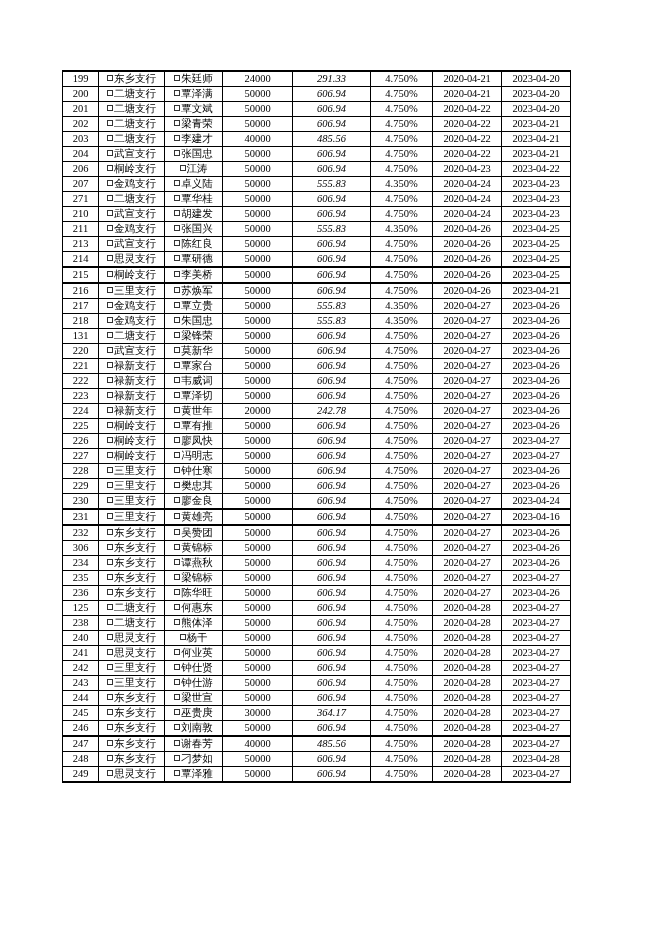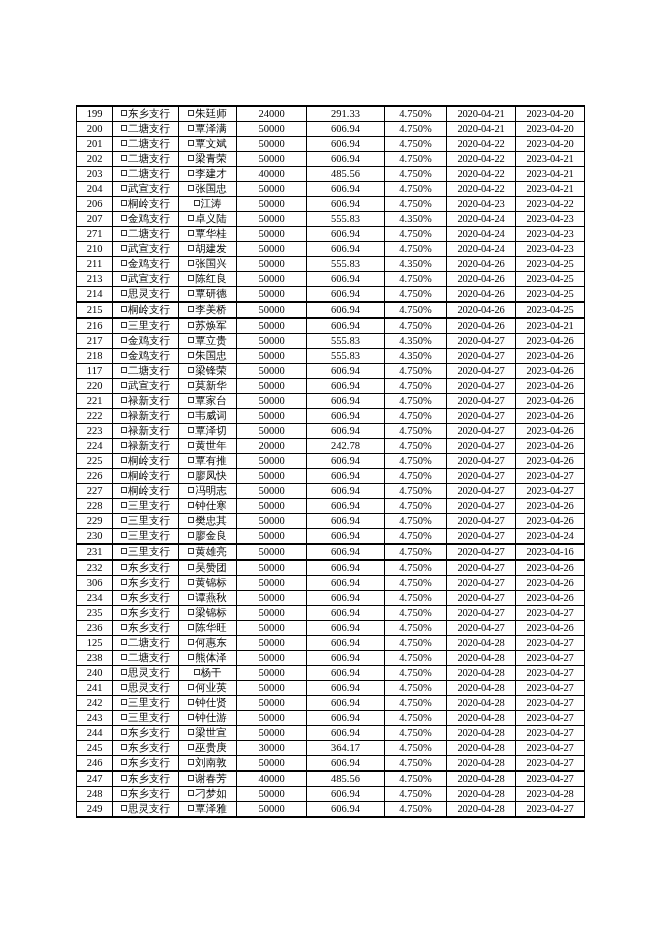--- a/index.html
+++ b/index.html
@@ -8,24 +8,23 @@
     background: #ffffff;
   }
   body {
     width: 662px;
     height: 936px;
     font-family: "Liberation Serif", "DejaVu Serif", serif;
     overflow: hidden;
   }
   #sheet {
     position: absolute;
-    left: 76px;
+    left: 62px;
     top: 70px;
     width: 508px;
-    margin-top: 35px;
   }
   table.grid {
     border-collapse: collapse;
     table-layout: fixed;
     width: 508px;
     font-size: 10.5px;
     color: #000;
   }
   table.grid col.c-no    { width: 36px; }
   table.grid col.c-br    { width: 66px; }
@@ -44,21 +43,21 @@
     white-space: nowrap;
     overflow: hidden;
     font-size: 10.5px;
     text-align: center;
     vertical-align: middle;
   }
   td.no      { text-align: center; letter-spacing: 0px; }
   td.branch  { text-align: center; font-size: 11px; }
   td.name    { text-align: center; font-size: 11px; }
   td.amt     { text-align: center; }
-  td.intr    { text-align: center; }
+  td.intr    { text-align: center; font-style: italic; }
   td.rate    { text-align: center; }
   td.date    { text-align: center; letter-spacing: -0.2px; }
 
   
   tr.hb-top  > td { border-top-width: 2px; }
 
   
   tr:first-child > td { border-top-width: 2px; }
   tr:last-child  > td { border-bottom-width: 2px; }
 
@@ -253,21 +252,21 @@
           <td class="no">218</td>
           <td class="branch"><span class="box"></span><span class="cellwrap">金鸡支行</span></td>
           <td class="name"><span class="box"></span><span class="cellwrap">朱国忠</span></td>
           <td class="amt">50000</td>
           <td class="intr">555.83</td>
           <td class="rate">4.350%</td>
           <td class="date">2020-04-27</td>
           <td class="date">2023-04-26</td>
         </tr>
         <tr>
-          <td class="no">117</td>
+          <td class="no">131</td>
           <td class="branch"><span class="box"></span><span class="cellwrap">二塘支行</span></td>
           <td class="name"><span class="box"></span><span class="cellwrap">梁锋荣</span></td>
           <td class="amt">50000</td>
           <td class="intr">606.94</td>
           <td class="rate">4.750%</td>
           <td class="date">2020-04-27</td>
           <td class="date">2023-04-26</td>
         </tr>
         <tr>
           <td class="no">220</td>

